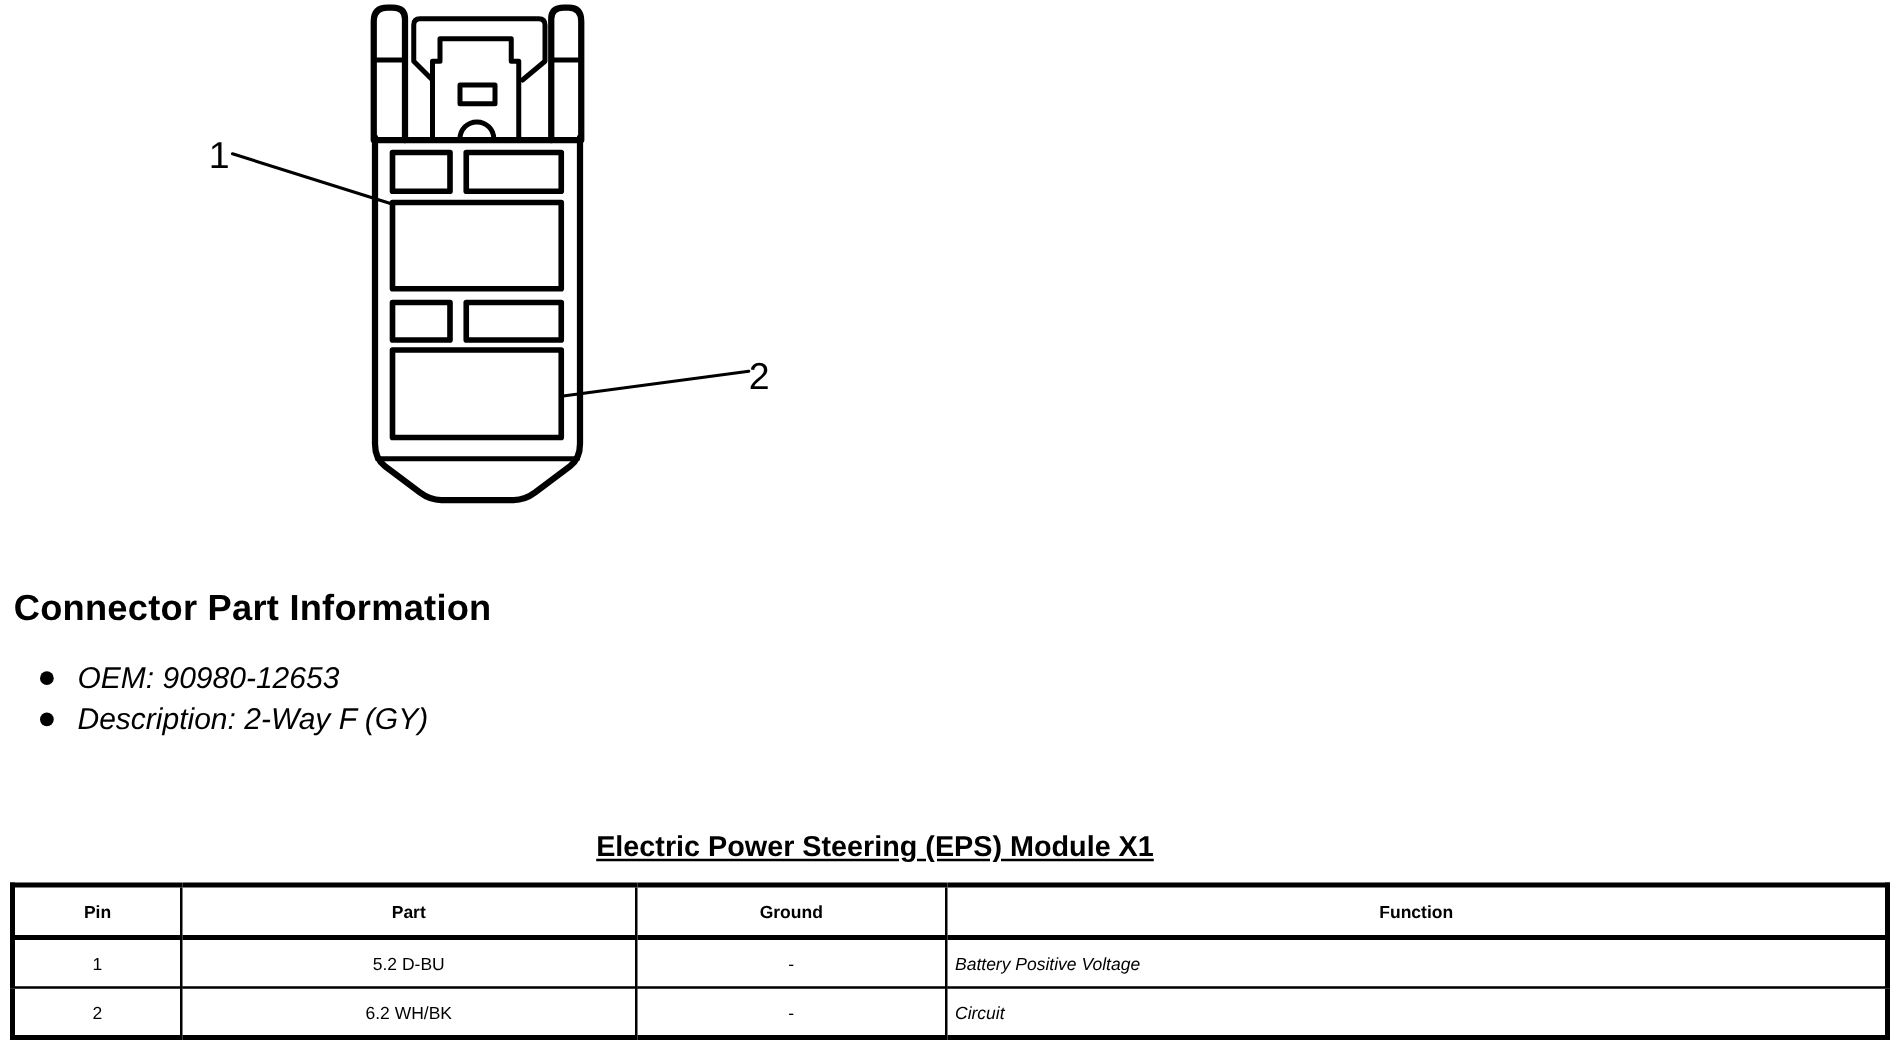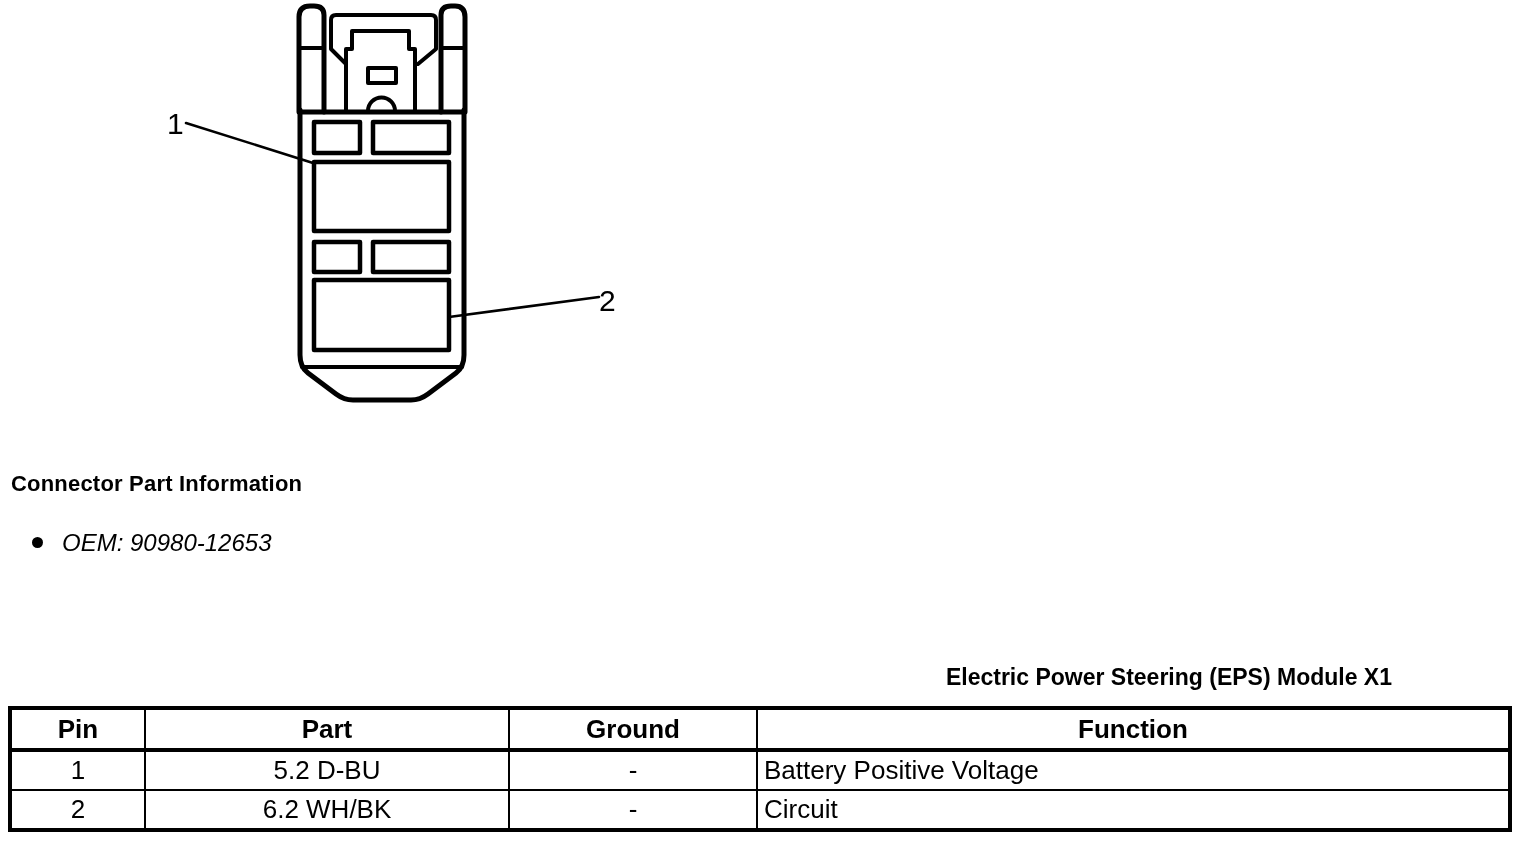--- a/index.html
+++ b/index.html
@@ -16,21 +16,21 @@
   .diagram text {
     font-family: "Liberation Sans", sans-serif;
     font-size: 30px;
     fill: #000000;
   }
   .section-heading {
     position: absolute;
     left: 11px;
     top: 471px;
     margin: 0;
-    font-size: 22px;
+    font-size: 29px;
     font-weight: bold;
     letter-spacing: 0.2px;
   }
   .info-list {
     position: absolute;
     left: 32px;
     top: 526px;
     margin: 0;
     padding: 0;
     list-style: none;
@@ -49,51 +49,52 @@
     border-radius: 50%;
     background: #000000;
     margin-right: 19px;
     flex: none;
   }
   .table-title {
     position: absolute;
     left: 8px;
     top: 664px;
     width: 1384px;
-    text-align: right;
+    text-align: center;
     font-size: 23px;
     font-weight: bold;
     white-space: nowrap;
+    text-decoration: underline;
   }
   .pin-table {
     position: absolute;
     left: 8px;
     top: 706px;
     width: 1500px;
     border-collapse: collapse;
     table-layout: fixed;
-    font-size: 26px;
+    font-size: 14px;
     color: #000000;
   }
   .pin-table th, .pin-table td {
     border: 2px solid #000000;
     padding: 0;
     text-align: center;
     vertical-align: middle;
     overflow: hidden;
     white-space: nowrap;
   }
   .pin-table { border: 4px solid #000000; }
   .pin-table thead th {
     border-bottom: 4px solid #000000;
     font-weight: bold;
     height: 38px;
   }
   .pin-table tbody td { height: 37px; font-weight: normal; }
-  .pin-table td.l { text-align: left; padding-left: 6px; }
+  .pin-table td.l { text-align: left; padding-left: 6px; font-style: italic; }
   .pin-table tr > *:first-child { border-left: 4px solid #000000; }
   .pin-table tr > *:last-child { border-right: 4px solid #000000; }
   .pin-table thead th { border-top: 4px solid #000000; }
   .pin-table tbody tr:last-child td { border-bottom: 4px solid #000000; }
 </style>
 </head>
 <body>
 
 <div class="page">
 
@@ -139,20 +140,24 @@
     <text x="599" y="311">2</text>
   </svg>
 
   <h2 class="section-heading">Connector Part Information</h2>
 
   <ul class="info-list">
     <li class="info-item">
       <span class="dot"></span>
       <span>OEM: 90980-12653</span>
     </li>
+    <li class="info-item">
+      <span class="dot"></span>
+      <span>Description: 2-Way F (GY)</span>
+    </li>
   </ul>
 
   <div class="table-title">Electric Power Steering (EPS) Module X1</div>
 
   <table class="pin-table">
     <colgroup>
       <col style="width:135px">
       <col style="width:364px">
       <col style="width:248px">
       <col style="width:753px">

